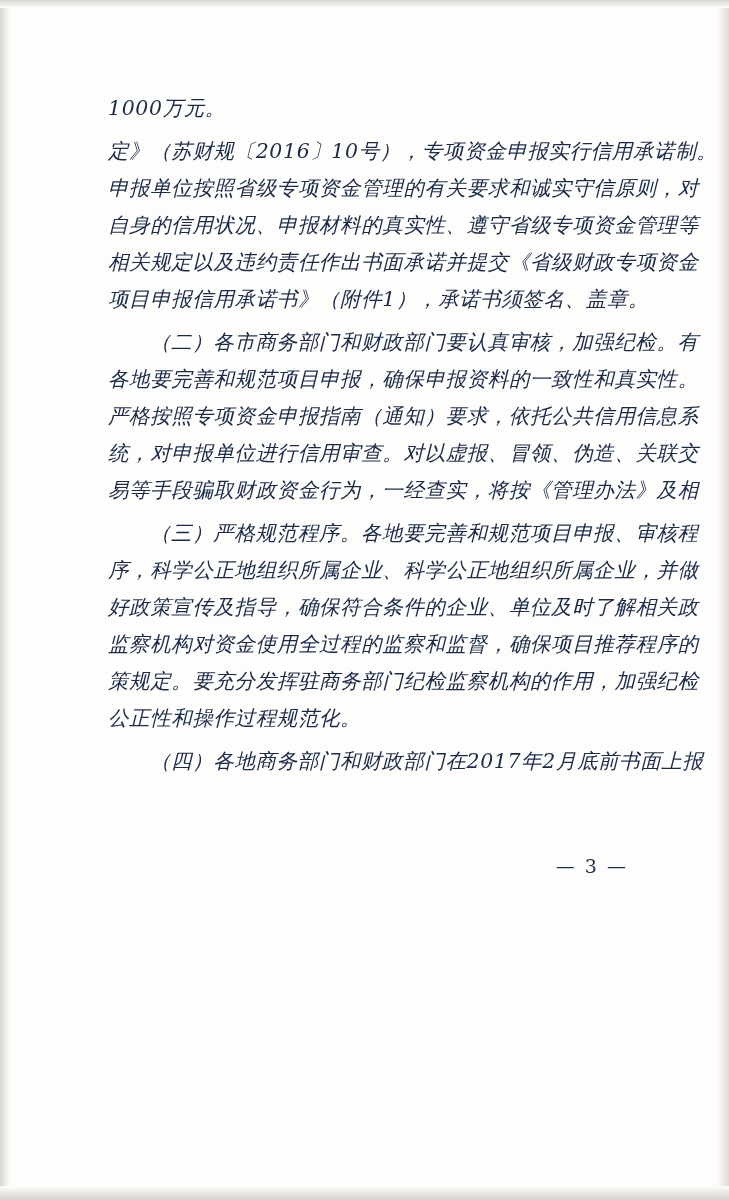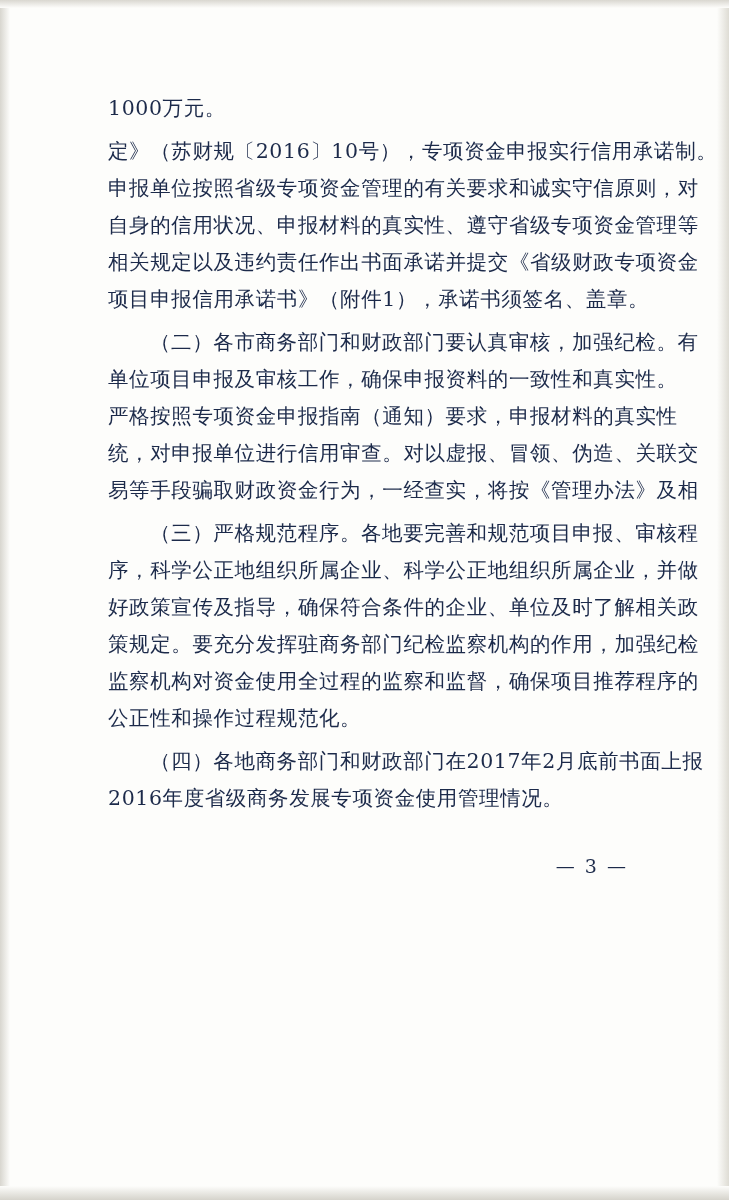--- a/index.html
+++ b/index.html
@@ -62,20 +62,21 @@
   .doc-line.indent-1 {
     padding-left: 42px;
   }
   .doc-line.heading {
     padding-left: 42px;
     font-weight: bold;
     letter-spacing: 1.2px;
   }
   .para {
     margin: 0 0 6px 0;
+    font-style: italic;
   }
   .page-number {
     position: absolute;
     left: 108px;
     top: 855px;
     width: 520px;
     text-align: right;
     font-size: 19px;
     color: #1c2a4a;
     letter-spacing: 2px;
@@ -97,33 +98,32 @@
       </div>
       <div class="para">
         <div class="doc-line">定》（苏财规〔2016〕10号），专项资金申报实行信用承诺制。</div>
         <div class="doc-line">申报单位按照省级专项资金管理的有关要求和诚实守信原则，对</div>
         <div class="doc-line">自身的信用状况、申报材料的真实性、遵守省级专项资金管理等</div>
         <div class="doc-line">相关规定以及违约责任作出书面承诺并提交《省级财政专项资金</div>
         <div class="doc-line">项目申报信用承诺书》（附件1），承诺书须签名、盖章。</div>
       </div>
       <div class="para">
         <div class="doc-line indent-1">（二）各市商务部门和财政部门要认真审核，加强纪检。有</div>
-        <div class="doc-line">单位项目申报及审核工作，确保申报资料的一致性和真实性。</div>
-        <div class="doc-line">严格按照专项资金申报指南（通知）要求，申报材料的真实性</div>
+        <div class="doc-line">各地要完善和规范项目申报，确保申报资料的一致性和真实性。</div>
+        <div class="doc-line">严格按照专项资金申报指南（通知）要求，依托公共信用信息系</div>
         <div class="doc-line">统，对申报单位进行信用审查。对以虚报、冒领、伪造、关联交</div>
         <div class="doc-line">易等手段骗取财政资金行为，一经查实，将按《管理办法》及相</div>
       </div>
       <div class="para">
         <div class="doc-line indent-1">（三）严格规范程序。各地要完善和规范项目申报、审核程</div>
         <div class="doc-line">序，科学公正地组织所属企业、科学公正地组织所属企业，并做</div>
         <div class="doc-line">好政策宣传及指导，确保符合条件的企业、单位及时了解相关政</div>
+        <div class="doc-line">监察机构对资金使用全过程的监察和监督，确保项目推荐程序的</div>
         <div class="doc-line">策规定。要充分发挥驻商务部门纪检监察机构的作用，加强纪检</div>
-        <div class="doc-line">监察机构对资金使用全过程的监察和监督，确保项目推荐程序的</div>
         <div class="doc-line">公正性和操作过程规范化。</div>
       </div>
       <div class="para">
         <div class="doc-line indent-1">（四）各地商务部门和财政部门在2017年2月底前书面上报</div>
-        <div class="doc-line">2016年度省级商务发展专项资金使用管理情况。</div>
       </div>
     </div>
 
   <div class="page-number">— 3 —</div>
 </div>
 
 </body></html>

